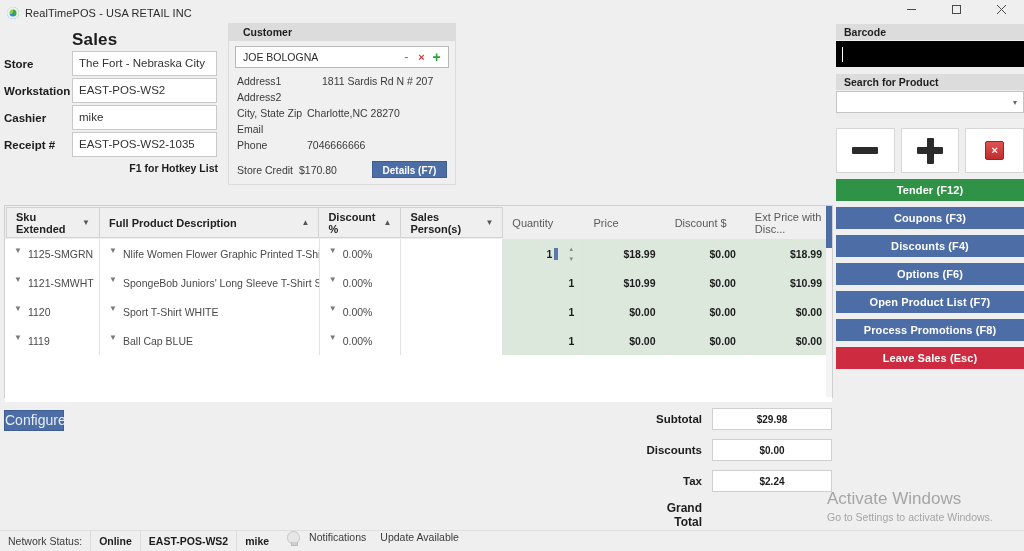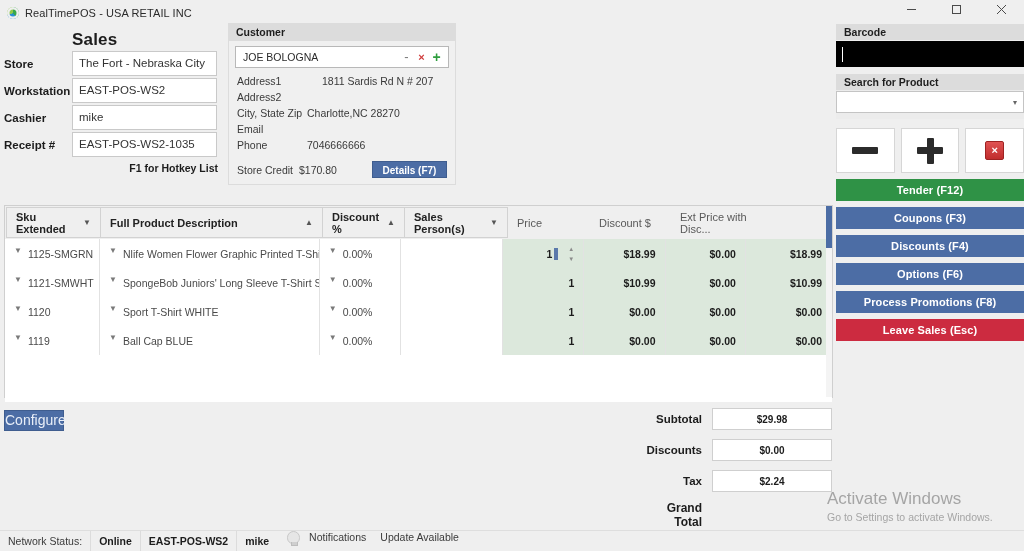--- a/index.html
+++ b/index.html
@@ -52,21 +52,21 @@
     position: absolute; left: 0; top: 162px; width: 218px; text-align: right;
     font-size: 10.5px; font-weight: bold; color: #1c1c1c;
   }
 
   
   .customer-panel {
     position: absolute; left: 228px; top: 23px; width: 228px; height: 162px;
     background: #f0f0f0; border: 1px solid #dcdcdc;
   }
   .customer-header {
-    height: 17px; background: #dcdcdc; padding: 0 7px;
+    height: 17px; background: #dcdcdc; padding: 0 14px;
     font-size: 10.5px; font-weight: bold; color: #1e1e1e; line-height: 17px;
   }
   .customer-combo {
     margin: 5px 6px 0 6px; height: 22px; background: #fff; border: 1px solid #b8b8b8;
     display: flex; align-items: center; padding: 0 4px 0 7px;
   }
   .customer-combo .cust-name { flex: 1; font-size: 10.5px; color: #2a2a2a; }
   .cc-btn { width: 15px; text-align: center; font-size: 11px; line-height: 1; }
   .cc-dash { color: #777; font-size: 13px; position: relative; top: -1px; }
   .cc-x { color: #cf3c3c; font-weight: bold; font-size: 11px; }
@@ -305,20 +305,23 @@
       </div>
       <div class="gh" style="width:82px;">
         <span>Discount %</span>
         <span class="sortarrow">▲</span>
       </div>
       <div class="gh" style="width:103px;">
         <span>Sales Person(s)</span>
         <span class="caret">▼</span>
       </div>
       <div class="gh flat" style="width:82px;">
+        <span>Quantity</span>
+      </div>
+      <div class="gh flat" style="width:82px;">
         <span>Price</span>
       </div>
       <div class="gh flat" style="width:81px;">
         <span>Discount $</span>
       </div>
       <div class="gh flat" style="width:87px;">
         <span>Ext Price with Disc...</span>
       </div>
     </div>
 
@@ -473,20 +476,21 @@
       </div>
       <div class="pm-btn">
         <div class="pm-x">×</div>
       </div>
     </div>
 
     <div class="act-btn act-green">Tender (F12)</div>
     <div class="act-btn act-blue">Coupons (F3)</div>
     <div class="act-btn act-blue">Discounts (F4)</div>
     <div class="act-btn act-blue">Options (F6)</div>
+    <div class="act-btn act-blue">Open Product List (F7)</div>
     <div class="act-btn act-blue">Process Promotions (F8)</div>
     <div class="act-btn act-red">Leave Sales (Esc)</div>
   </div>
 
   <div class="statusbar">
     <div class="sb-item">Network Status:</div>
     <div class="sb-item sb-strong">Online</div>
     <div class="sb-item sb-strong">EAST-POS-WS2</div>
     <div class="sb-item sb-strong">mike</div>
     <div class="sb-bulb"></div>

